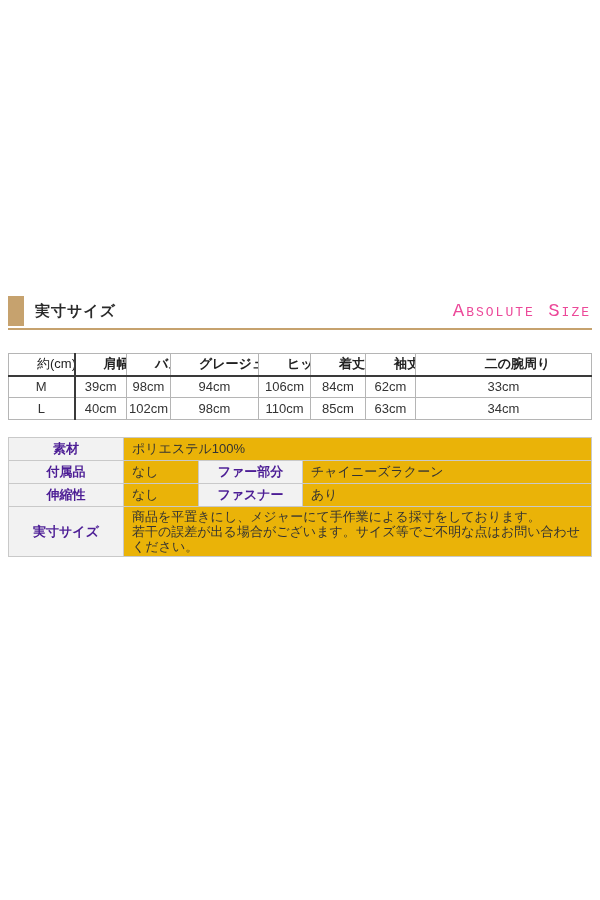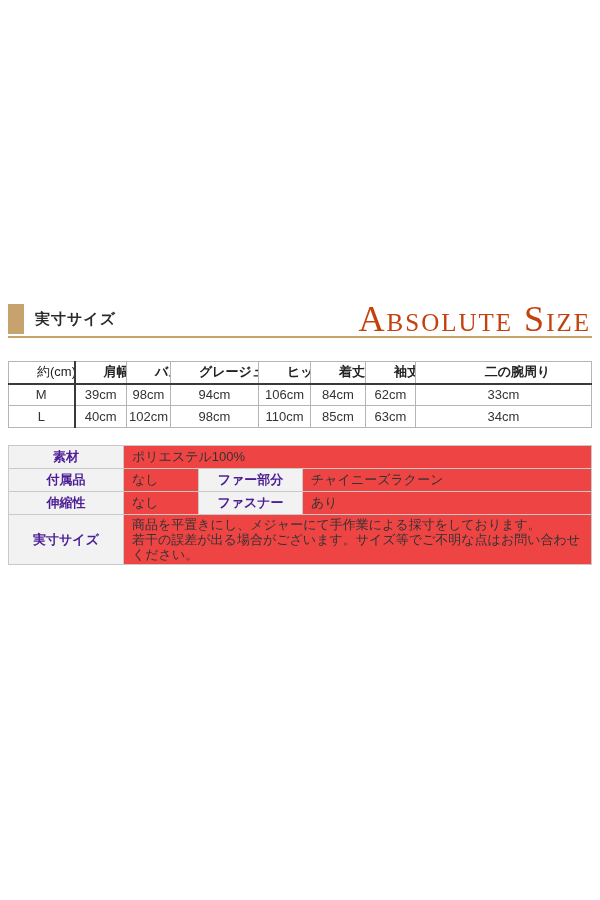--- a/index.html
+++ b/index.html
@@ -1,40 +1,40 @@
 <!DOCTYPE html>
 <html><head>
 <meta charset="utf-8">
 <style>
   * { margin:0; padding:0; box-sizing:border-box; }
   html,body { width:600px; height:900px; background:#ffffff; overflow:hidden; }
   body { font-family:"Liberation Sans","DejaVu Sans",sans-serif; color:#333; position:relative; }
 
-  .content { position:absolute; top:304px; left:8px; width:584px; }
+  .content { position:absolute; top:296px; left:8px; width:584px; }
 
   
   .section-header {
     display:flex; align-items:center;
     border-bottom:2px solid #c6a26e;
     padding-bottom:2px; height:34px;
   }
   .accent-block {
     width:16px; height:30px; background:#c6a26e;
     display:inline-block; flex:0 0 auto;
   }
   .section-title {
     font-size:15px; font-weight:bold; color:#2b2b2b;
     margin-left:11px; letter-spacing:1px;
   }
   .section-title-en {
     margin-left:auto;
-    font-family:Liberation Serif, serif;
+    font-family:Liberation Mono, monospace;
     font-variant:small-caps;
-    font-size:36px; line-height:1;
-    color:#c2410c; letter-spacing:2px;
+    font-size:19px; line-height:1;
+    color:#ec4899; letter-spacing:2px;
     padding-right:1px;
   }
 
   
   table { border-collapse:collapse; width:100%; table-layout:fixed; }
   .size-table { margin-top:23px; font-size:13px; }
   .size-table th, .size-table td {
     border:1px solid #b5b5b5; height:22px; text-align:center;
     vertical-align:middle; color:#333; font-weight:normal;
     overflow:hidden; white-space:nowrap;
@@ -46,21 +46,21 @@
   
   .detail-table { margin-top:17px; font-size:13px; }
   .detail-table th, .detail-table td {
     border:1px solid #c9c9c9; height:23px; vertical-align:middle;
   }
   .detail-table th {
     background:#f2f2f2; font-weight:bold; color:#4c1d95;
     text-align:center; padding:0 4px; white-space:nowrap;
   }
   .detail-table td {
-    background:#ef4444; text-align:left; padding:2px 8px; color:#333;
+    background:#eab308; text-align:left; padding:2px 8px; color:#333;
   }
   .detail-table td .note-line { display:block; line-height:15px; }
 </style>
 </head>
 <body>
 
 <div class="content">
 
   <div class="section-header">
     <span class="accent-block"></span>

